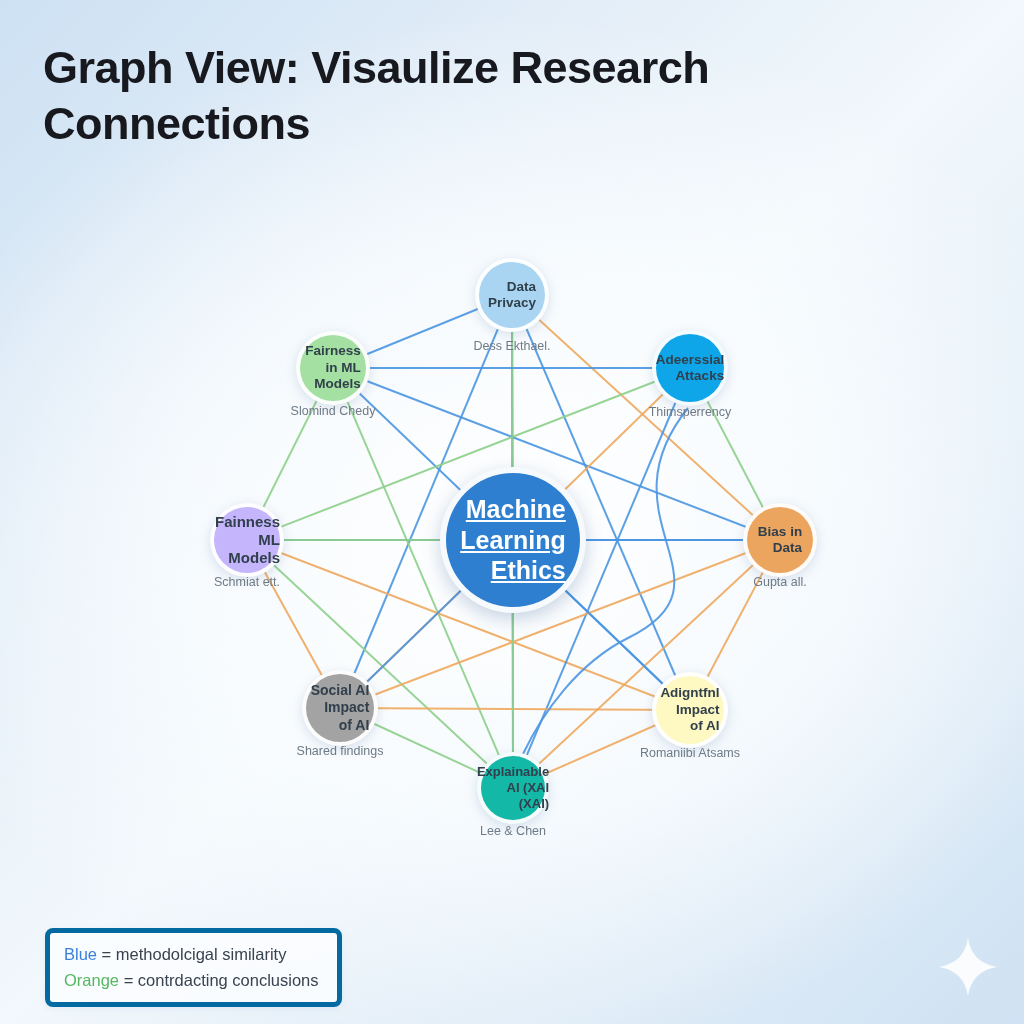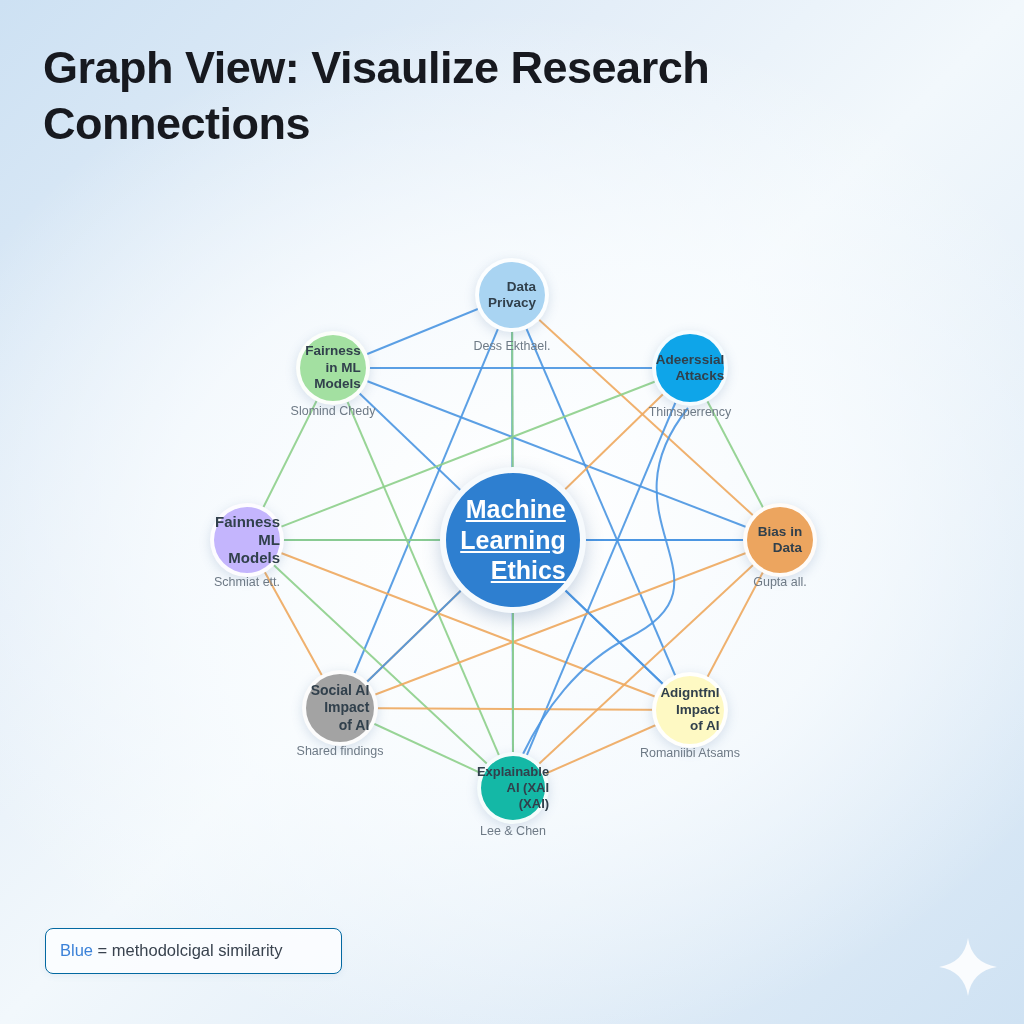--- a/index.html
+++ b/index.html
@@ -40,21 +40,21 @@
     cursor:pointer;
   }
   .node.center-node{ border-width:6px; box-shadow:0 6px 18px rgba(60,100,150,0.28); }
   .node-sublabel{
     position:absolute; transform:translate(-50%,-50%);
     font-size:12.5px; color:#6e7a86; white-space:nowrap; font-weight:normal;
   }
   .legend{
     position:absolute; left:45px; top:928px; width:297px;
     background:rgba(251,253,255,0.9);
-    border:1px solid #0369a1; border-radius:8px;
+    border:5px solid #0369a1; border-radius:8px;
     box-shadow:0 2px 6px rgba(120,150,185,0.10);
     padding:9px 14px; font-size:16.5px; line-height:1.55; color:#39434f;
   }
   .legend-row{ white-space:nowrap; }
   .legend-term{ font-weight:normal; }
   .sparkle{
     position:absolute; left:938px; top:937px; width:60px; height:60px;
     opacity:0.92;
   }
 </style>
@@ -130,19 +130,20 @@
 (XAI)</span></div>
         <div class="node-sublabel" style="left: 513px; top: 831px;">Lee &amp; Chen</div>
         <div class="node center-node" style="left: 513px; top: 540px; width: 146px; height: 146px; background: rgb(46, 127, 208); color: rgb(255, 255, 255); font-size: 25px; text-decoration: underline;"><span>Machine
 Learning
 Ethics</span></div>
       </div>
   </div>
 
   <div class="legend">
     <div class="legend-row"><span class="legend-term" style="color: rgb(59, 130, 216);">Blue</span><span> = methodolcigal similarity</span></div>
+    <div class="legend-row"><span class="legend-term" style="color: rgb(86, 183, 95);">Orange</span><span> = contrdacting conclusions</span></div>
   </div>
 
   <svg class="sparkle" viewBox="0 0 56 56">
     <path d="M28 1 C30.5 16.5 39.5 25.5 55 28 C39.5 30.5 30.5 39.5 28 55 C25.5 39.5 16.5 30.5 1 28 C16.5 25.5 25.5 16.5 28 1 Z" fill="#ffffff" opacity="0.95"></path>
   </svg>
 
 </div>
 
 </body></html>

